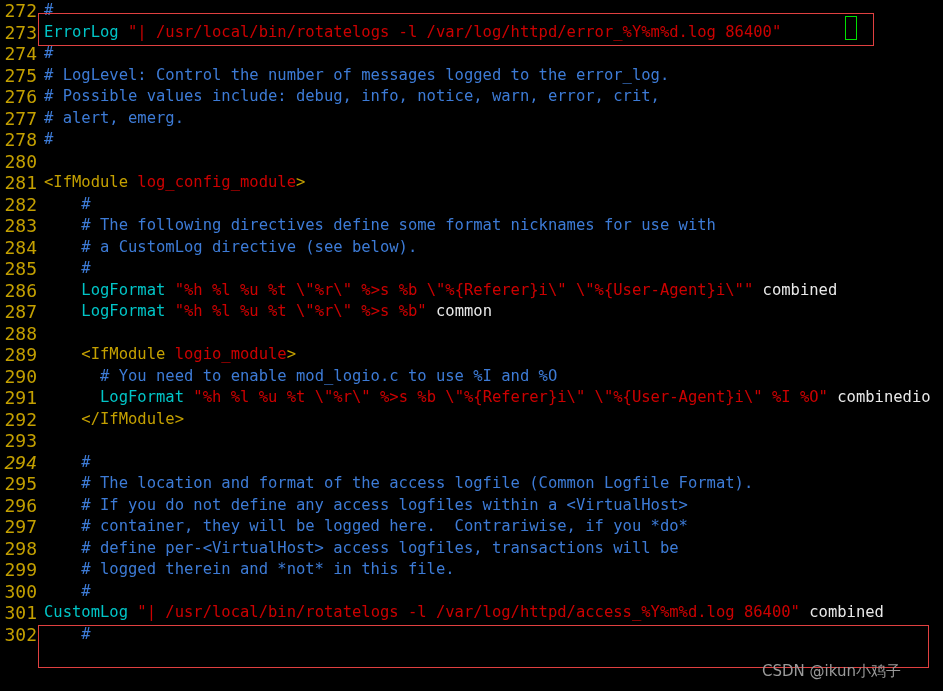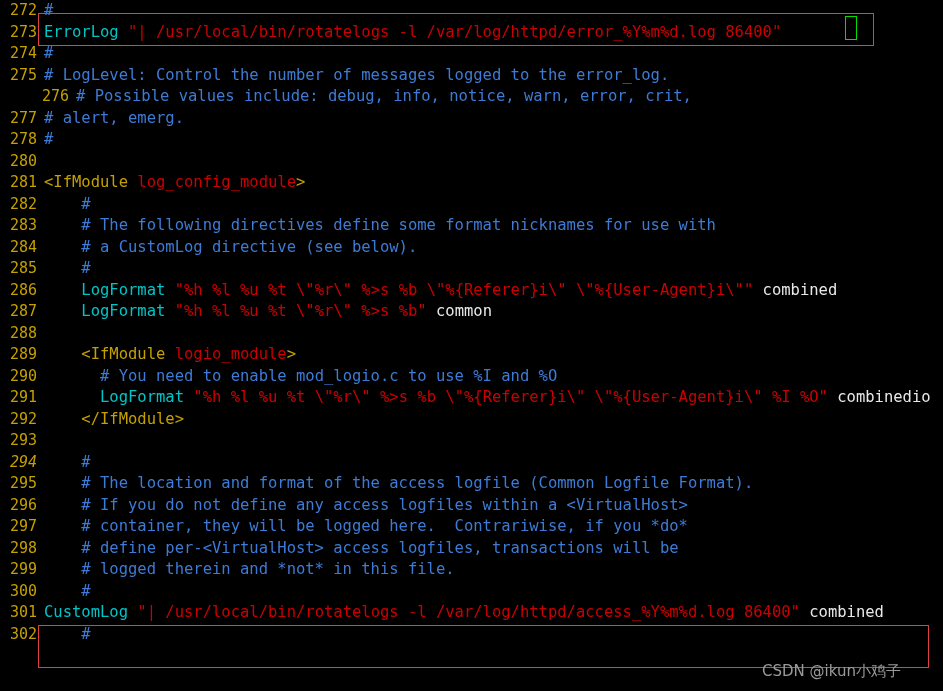--- a/index.html
+++ b/index.html
@@ -26,21 +26,21 @@
     line-height: 21.5px;
     font-size: 15.5px;
     white-space: pre;
   }
   .gutter {
     width: 38px;
     min-width: 38px;
     text-align: right;
     padding-right: 1px;
     color: #c4a000;
-    font-size: 15px;
+    font-size: 18px;
     line-height: 21.5px;
     box-sizing: border-box;
   }
   .code {
     flex: 1;
     white-space: pre;
     padding-left: 6px;
     font-size: 15.5px;
     line-height: 21.5px;
     color: #e0e0e0;
@@ -96,21 +96,21 @@
 </style>
 </head>
 <body>
 
 <div id="editor">
   <div id="code-lines">
       <div class="line" style="height: auto; min-height: 21.5px;"><div class="gutter">272</div><div class="code" style="white-space: pre-wrap; word-break: break-all;"><span class="cmt">#</span></div></div>
       <div class="line" style="height: auto; min-height: 21.5px;"><div class="gutter">273</div><div class="code" style="white-space: pre-wrap; word-break: break-all;"><span class="dir">ErrorLog</span><span class="plain"> </span><span class="str">"| /usr/local/bin/rotatelogs -l /var/log/httpd/error_%Y%m%d.log 86400"</span></div></div>
       <div class="line" style="height: auto; min-height: 21.5px; justify-content: flex-end;"><div class="gutter">274</div><div class="code" style="white-space: pre-wrap; word-break: break-all;"><span class="cmt">#</span></div></div>
       <div class="line" style="height: auto; min-height: 21.5px;"><div class="gutter">275</div><div class="code" style="white-space: pre-wrap; word-break: break-all;"><span class="cmt"># LogLevel: Control the number of messages logged to the error_log.</span></div></div>
-      <div class="line" style="height: auto; min-height: 21.5px; padding-left: 32px;"><div class="gutter">276</div><div class="code" style="white-space: pre-wrap; word-break: break-all;"><span class="cmt"># Possible values include: debug, info, notice, warn, error, crit,</span></div></div>
+      <div class="line" style="height: auto; min-height: 21.5px;"><div class="gutter">276</div><div class="code" style="white-space: pre-wrap; word-break: break-all;"><span class="cmt"># Possible values include: debug, info, notice, warn, error, crit,</span></div></div>
       <div class="line" style="height: auto; min-height: 21.5px;"><div class="gutter">277</div><div class="code" style="white-space: pre-wrap; word-break: break-all;"><span class="cmt"># alert, emerg.</span></div></div>
       <div class="line" style="height: auto; min-height: 21.5px;"><div class="gutter">278</div><div class="code" style="white-space: pre-wrap; word-break: break-all;"><span class="cmt">#</span></div></div>
       <div class="line" style="height: auto; min-height: 21.5px;"><div class="gutter">280</div><div class="code" style="white-space: pre-wrap; word-break: break-all;"></div></div>
       <div class="line" style="height: auto; min-height: 21.5px;"><div class="gutter">281</div><div class="code" style="white-space: pre-wrap; word-break: break-all;"><span class="tag">&lt;IfModule </span><span class="mod">log_config_module</span><span class="tag">&gt;</span></div></div>
       <div class="line" style="height: auto; min-height: 21.5px;"><div class="gutter">282</div><div class="code" style="white-space: pre-wrap; word-break: break-all;"><span class="cmt">    #</span></div></div>
       <div class="line" style="height: auto; min-height: 21.5px;"><div class="gutter">283</div><div class="code" style="white-space: pre-wrap; word-break: break-all;"><span class="cmt">    # The following directives define some format nicknames for use with</span></div></div>
       <div class="line" style="height: auto; min-height: 21.5px;"><div class="gutter">284</div><div class="code" style="white-space: pre-wrap; word-break: break-all;"><span class="cmt">    # a CustomLog directive (see below).</span></div></div>
       <div class="line" style="height: auto; min-height: 21.5px;"><div class="gutter">285</div><div class="code" style="white-space: pre-wrap; word-break: break-all;"><span class="cmt">    #</span></div></div>
       <div class="line" style="height: auto; min-height: 21.5px;"><div class="gutter">286</div><div class="code" style="white-space: pre-wrap; word-break: break-all;"><span class="plain">    </span><span class="dir">LogFormat</span><span class="plain"> </span><span class="str">"%h %l %u %t \"%r\" %&gt;s %b \"%{Referer}i\" \"%{User-Agent}i\""</span><span class="plain"> combined</span></div></div>
       <div class="line" style="height: auto; min-height: 21.5px;"><div class="gutter">287</div><div class="code" style="white-space: pre-wrap; word-break: break-all;"><span class="plain">    </span><span class="dir">LogFormat</span><span class="plain"> </span><span class="str">"%h %l %u %t \"%r\" %&gt;s %b"</span><span class="plain"> common</span></div></div>

